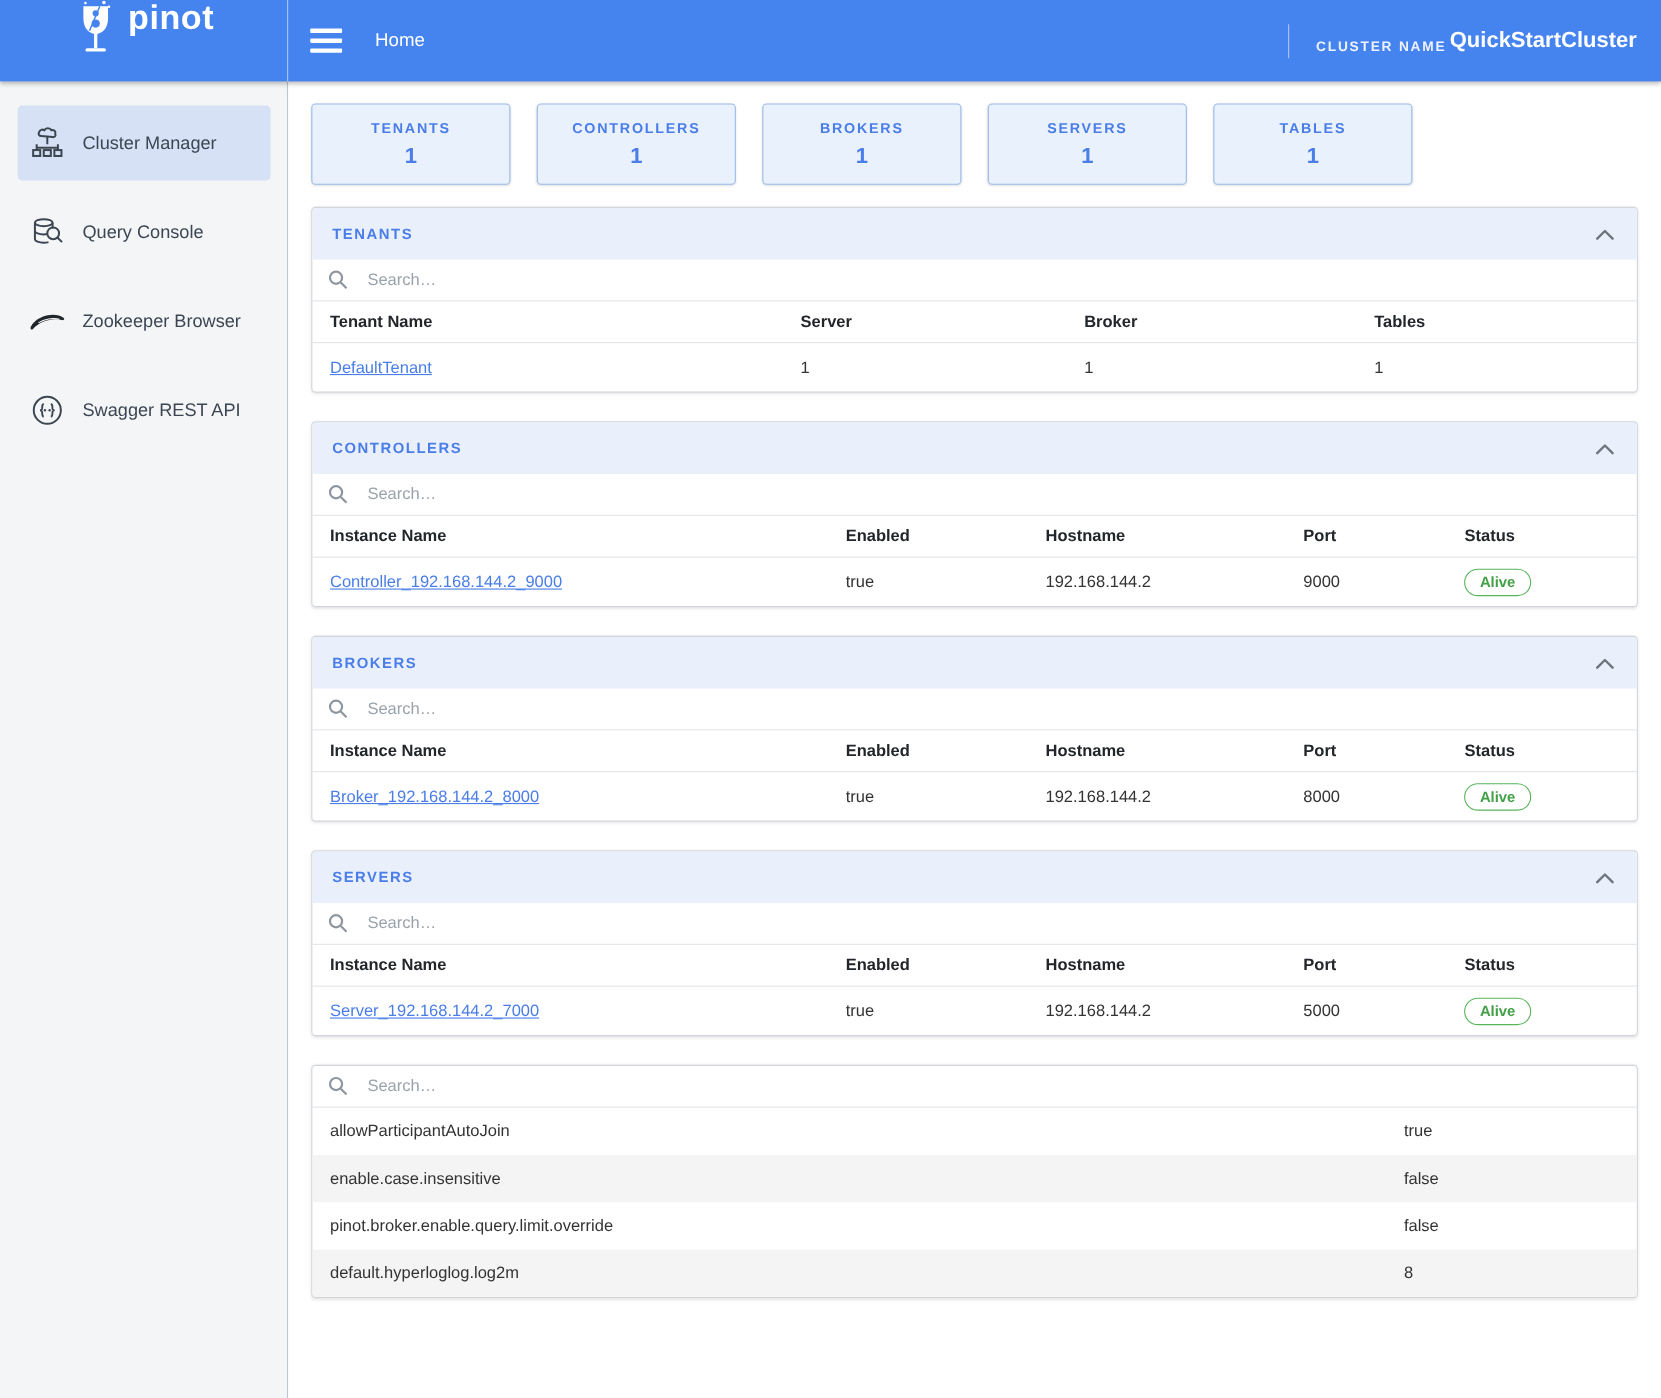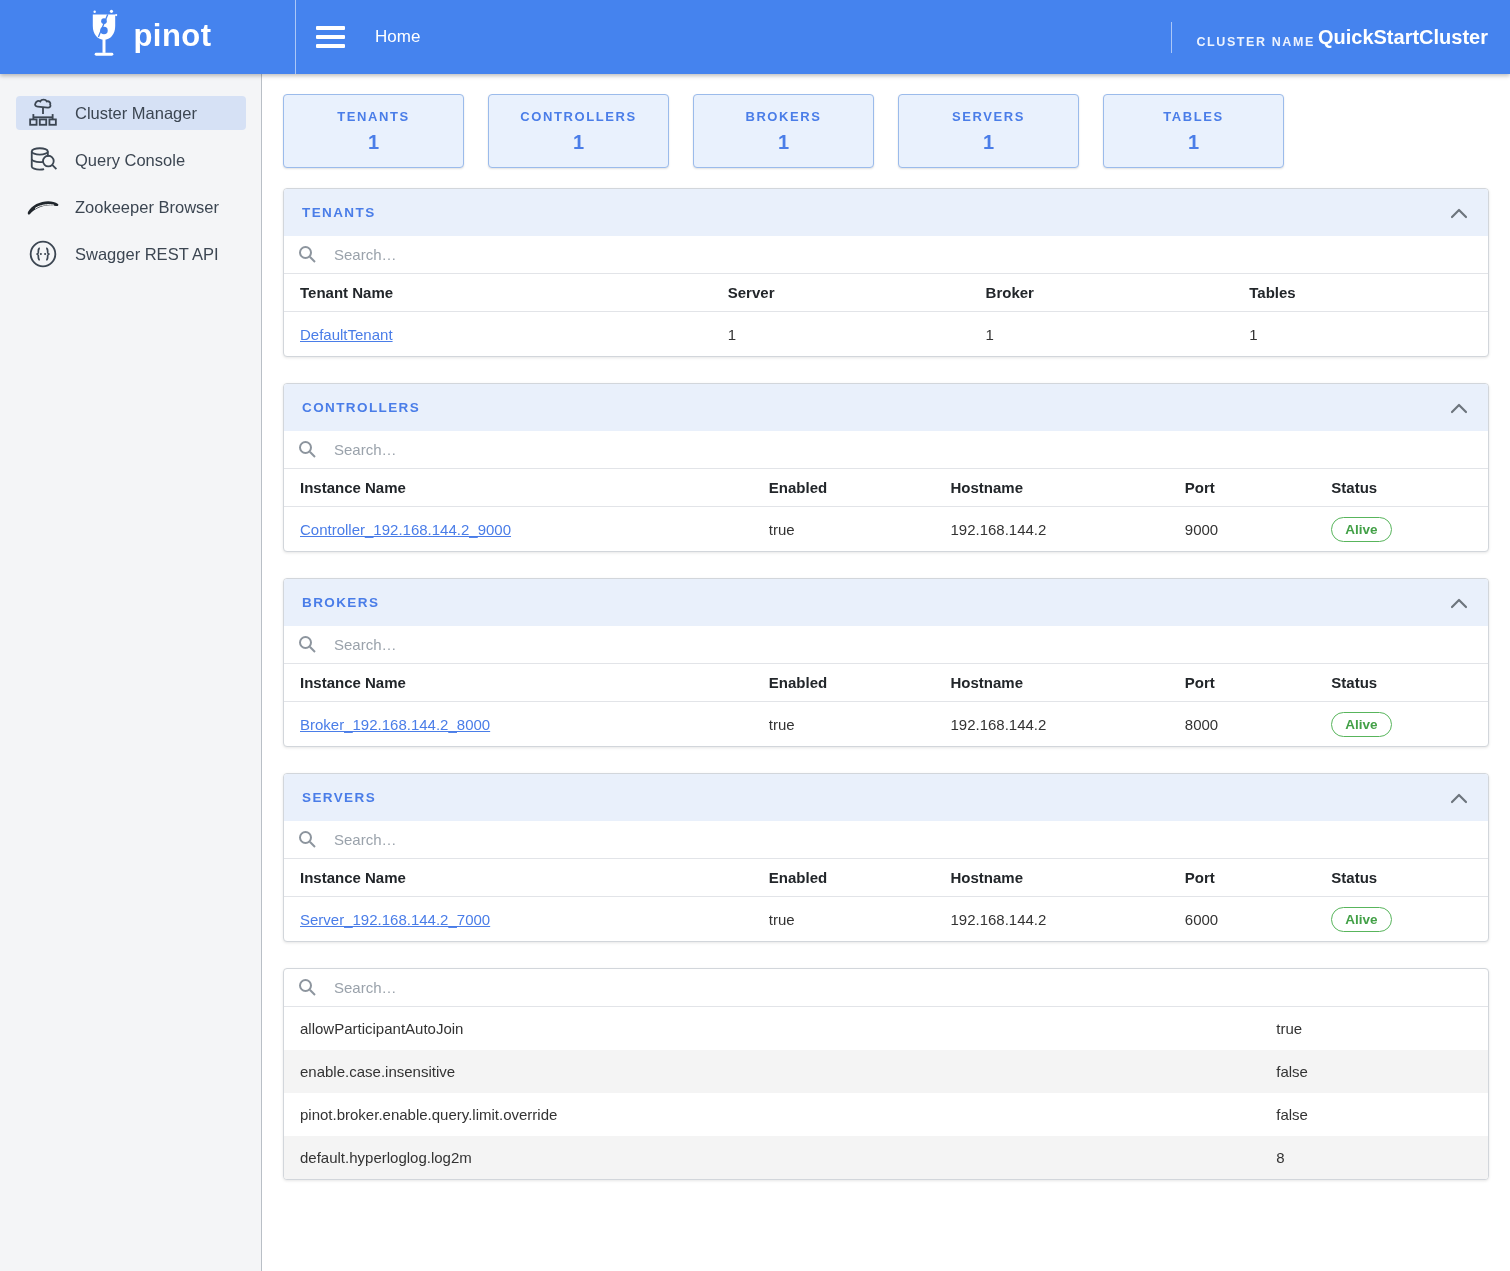--- a/index.html
+++ b/index.html
@@ -5,21 +5,21 @@
   * { margin:0; padding:0; box-sizing:border-box; }
   html,body { width:1510px; height:1271px; overflow:hidden; }
   body { font-family:"Liberation Sans", sans-serif; background:#ffffff; color:#333; }
 
   
   .topbar {
     height:74px; background:#4583ee; display:flex; align-items:center;
     box-shadow:0 2px 4px rgba(0,0,0,0.25); position:relative; z-index:5;
   }
   .brand {
-    width:296px; height:100%; display:flex; align-items:center; justify-content:center;
+    width:262px; height:100%; display:flex; align-items:flex-start; justify-content:center;
     gap:8px; border-right:1px solid rgba(255,255,255,0.55); cursor:pointer;
   }
   .brand-text { color:#fff; font-weight:bold; font-size:31px; letter-spacing:0.5px; line-height:1; padding-bottom:4px; }
   .topbar-left { display:flex; align-items:center; gap:26px; padding-left:16px; }
   .hamburger { background:none; border:none; cursor:pointer; display:flex; flex-direction:column; gap:5px; padding:4px; }
   .hamburger span { display:block; width:29px; height:4px; background:#fff; border-radius:1px; }
   .home-link { color:#fff; font-size:17px; cursor:pointer; }
   .topbar-spacer { flex:1; }
   .cluster-block {
     border-left:1px solid rgba(255,255,255,0.55); padding:4px 22px 4px 24px;
@@ -29,21 +29,21 @@
   .cluster-value { color:#fff; font-size:20px; font-weight:bold; }
 
   
   .main { display:flex; height:1197px; }
   .sidebar {
     width:262px; background:#f4f5f7; border-right:1px solid #b9bfc6;
     padding-top:22px; flex-shrink:0;
   }
   .side-item {
     display:flex; align-items:center; gap:15px; margin:0 15px 13px 16px;
-    padding:0 10px; border-radius:4px; cursor:pointer;
+    padding:17px 10px; border-radius:4px; cursor:pointer;
   }
   .side-item.active { background:#d6e1f5; }
   .side-icon { width:34px; height:34px; display:flex; align-items:center; justify-content:center; }
   .side-label { font-size:16.5px; color:#3c4652; }
 
   .content { flex:1; background:#ffffff; padding:20px 21px 0 21px; overflow:hidden; }
 
   
   .stat-cards { display:flex; gap:24px; margin-bottom:20px; }
   .stat-card {
@@ -320,21 +320,21 @@
         <span>Instance Name</span>
         <span>Enabled</span>
         <span>Hostname</span>
         <span>Port</span>
         <span>Status</span>
       </div>
       <div class="t-row cols-inst">
         <span><a class="link">Server_192.168.144.2_7000</a></span>
         <span>true</span>
         <span>192.168.144.2</span>
-        <span>6000</span>
+        <span>5000</span>
         <span><span class="badge">Alive</span></span>
       </div>
     </section>
 
     <section class="card">
       <div class="search-row">
         <span style="display:flex">
           <svg width="19" height="19" viewBox="0 0 19 19" fill="none" stroke="#8d959e" stroke-width="2">
               <circle cx="7.5" cy="7.5" r="5.5"></circle>
               <line x1="11.8" y1="11.8" x2="17" y2="17"></line>

